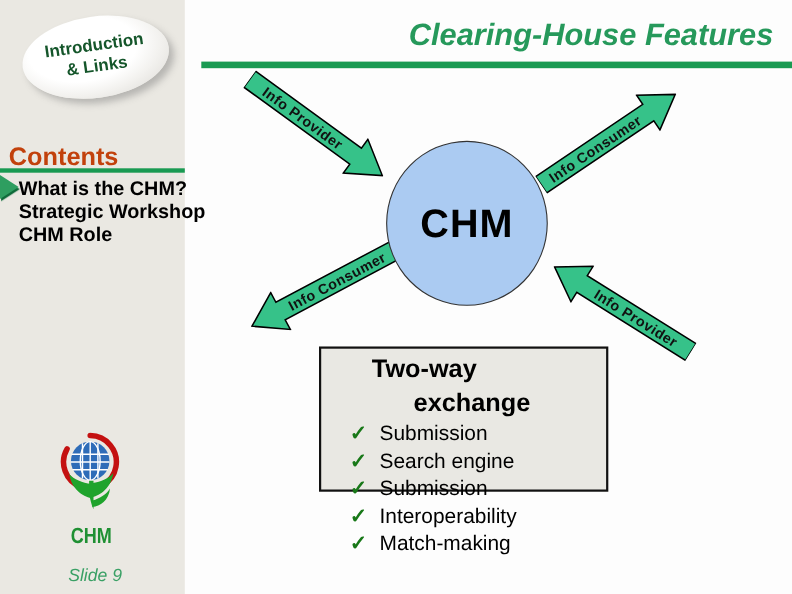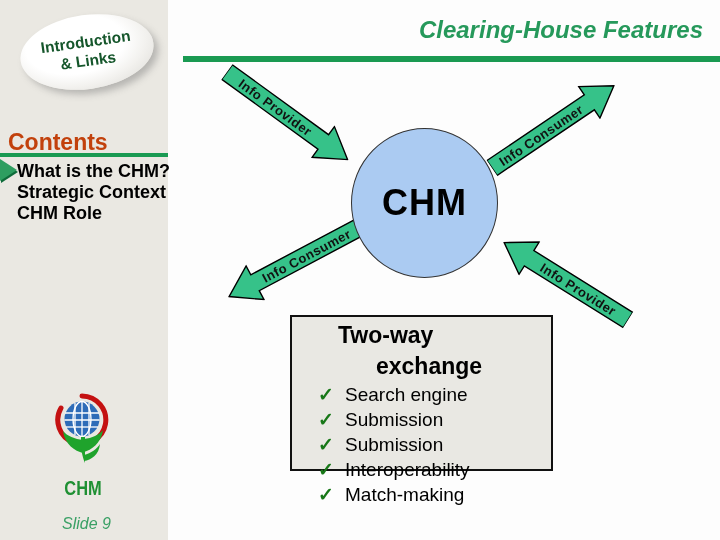--- a/index.html
+++ b/index.html
@@ -49,21 +49,21 @@
     list-style:none;
   }
   .contents-list li {
     font-size:18px; font-weight:bold; color:#000; line-height:20.8px;
     white-space:nowrap;
   }
 
   
   .slide-title {
     position:absolute; right:17px; top:16px;
-    color:#26995b; font-size:24px; font-weight:bold; font-style:italic;
+    color:#26995b; font-size:28px; font-weight:bold; font-style:italic;
     white-space:nowrap;
   }
   .title-rule {
     position:absolute; left:183px; right:0; top:56px; height:6px;
     background:#1a9a52;
   }
 
   
   .hub-circle {
     position:absolute; left:351px; top:128px; width:147px; height:150px;
@@ -83,21 +83,21 @@
   .arrow.right .arrow-label { padding-right:30px; }
   .arrow.left  .arrow-label { padding-left:30px; }
 
   .arrow-tl { left:227px; top:52px;  width:150px; transform:rotate(36deg);  transform-origin:0 50%; }
   .arrow-tr { left:492px; top:148px; width:148px; transform:rotate(-34deg); transform-origin:0 50%; }
   .arrow-bl { left:211px; top:208px; width:147px; transform:rotate(-28deg); transform-origin:100% 50%; }
   .arrow-br { left:481px; top:300px; width:147px; transform:rotate(32deg);  transform-origin:100% 50%; }
 
   
   .exchange-box {
-    position:absolute; left:290px; top:315px; width:263px; height:156px;
+    position:absolute; left:290px; top:315px; width:263px; height:132px;
     background:#e9e8e3; border:2px solid #111; z-index:4;
     overflow:visible;
   }
   .exchange-title { margin:5px 0 0 46px; font-size:23px; font-weight:bold; color:#000; line-height:26px; }
   .exchange-title2 { margin-left:84px; }
   .exchange-list { list-style:none; margin-top:3px; padding-left:26px; }
   .exchange-list li {
     font-size:19px; color:#000; line-height:25px; white-space:nowrap;
   }
   .check {
@@ -126,21 +126,21 @@
 </div>
 
 <div class="slide-title">Clearing-House Features</div>
 <div class="title-rule"></div>
 
 <div class="contents-heading">Contents</div>
 <div class="contents-rule"></div>
 <div class="contents-marker"></div>
 <ul class="contents-list">
   <li>What is the CHM?</li>
-  <li>Strategic Context</li>
+  <li>Strategic Workshop</li>
   <li>CHM Role</li>
 </ul>
 
 <div class="arrow right arrow-tl">
   <svg viewBox="0 0 150 40" preserveAspectRatio="none">
     <polygon points="0,11 119,11 119,1 149,20 119,39 119,29 0,29" fill="#36c289" stroke="#000" stroke-width="1.4"></polygon>
   </svg>
   <span class="arrow-label">Info Provider</span>
 </div>
 
@@ -166,22 +166,22 @@
 </div>
 
 <div class="hub-circle">
   <span class="hub-label">CHM</span>
 </div>
 
 <div class="exchange-box">
   <div class="exchange-title">Two-way</div>
   <div class="exchange-title exchange-title2">exchange</div>
   <ul class="exchange-list">
+    <li><span class="check">✓</span><span>Submission</span></li>
     <li><span class="check">✓</span><span>Search engine</span></li>
-    <li><span class="check">✓</span><span>Submission</span></li>
     <li><span class="check">✓</span><span>Submission</span></li>
     <li><span class="check">✓</span><span>Interoperability</span></li>
     <li><span class="check">✓</span><span>Match-making</span></li>
   </ul>
 </div>
 
 <svg class="chm-logo" viewBox="0 0 60 80">
   <circle cx="29" cy="26" r="17.5" fill="#2e6cb8"></circle>
   <g stroke="#ffffff" stroke-width="1.3" fill="none">
     <line x1="12" y1="20" x2="46" y2="20"></line>

